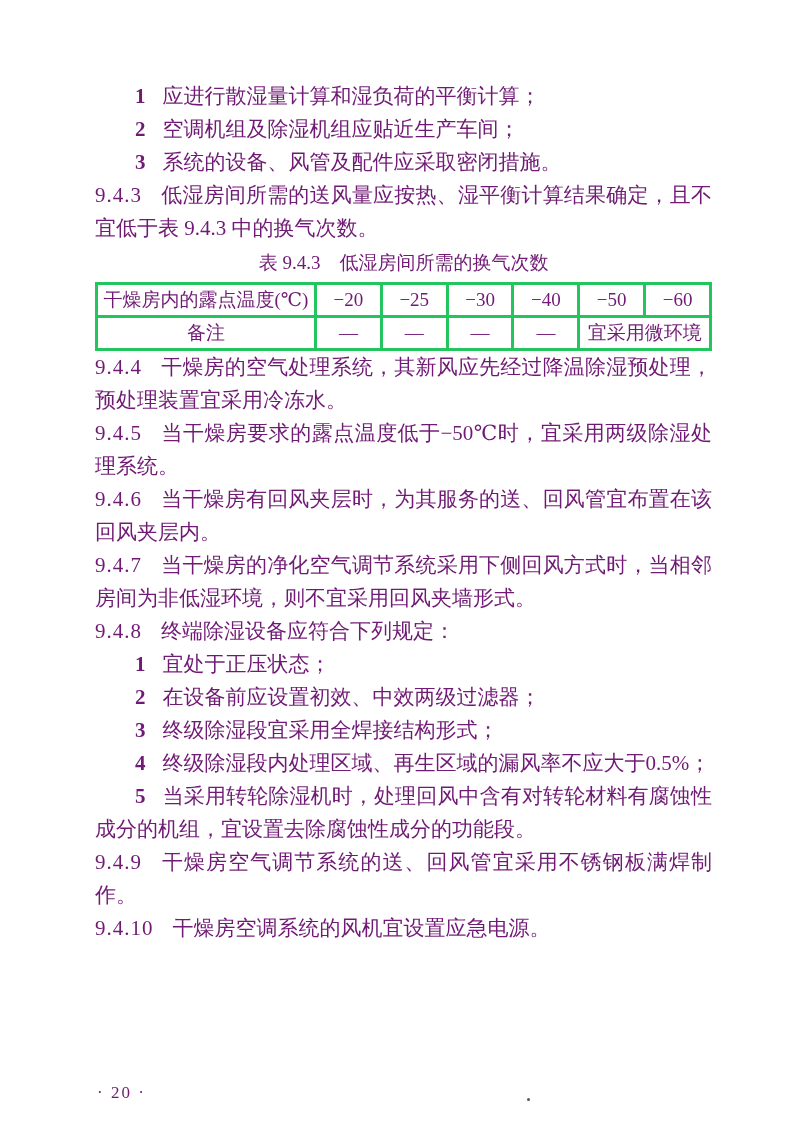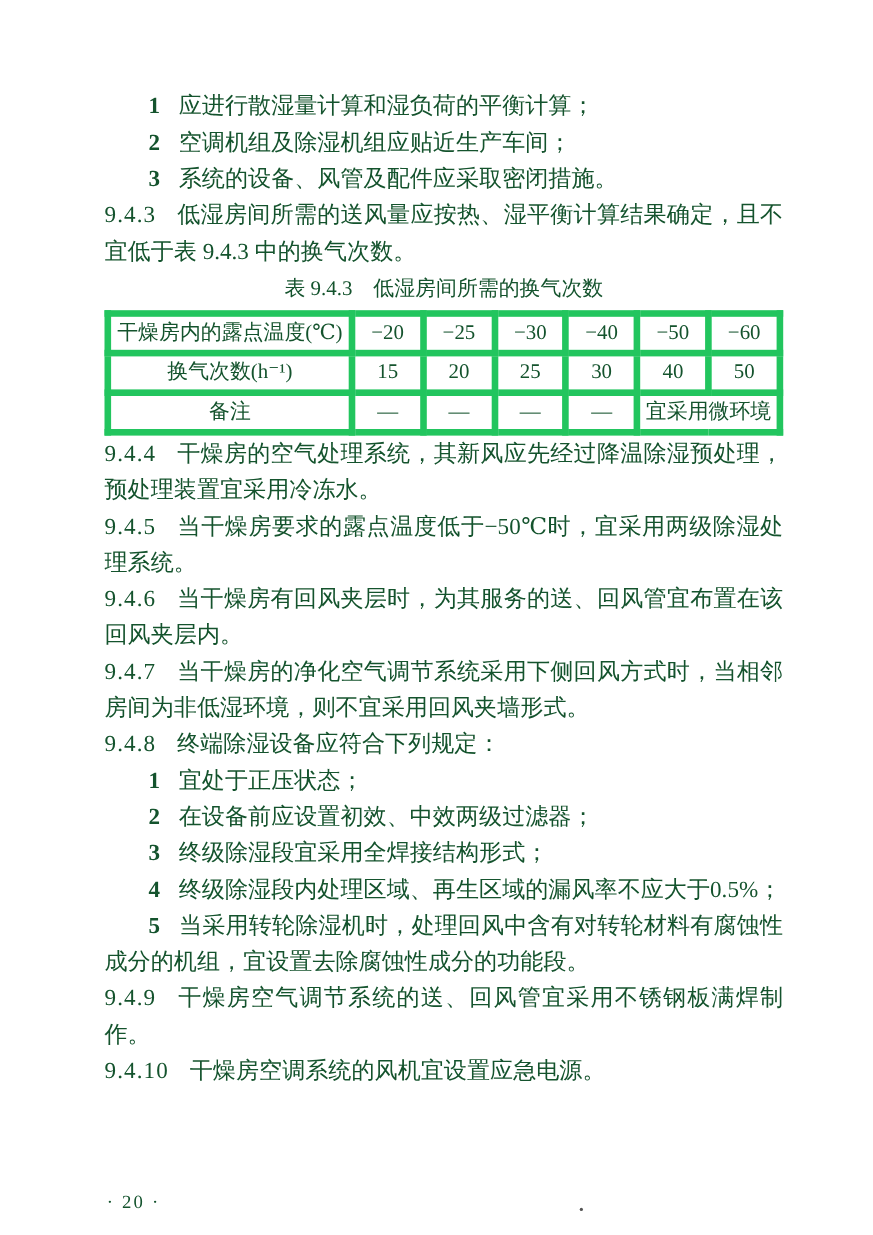--- a/index.html
+++ b/index.html
@@ -4,21 +4,21 @@
 <style>
   html,body{margin:0;padding:0;background:#e8e8e8;}
   .page{
     position:relative;
     width:794px;height:1123px;
     margin:0 auto;
     background:#ffffff;
     box-sizing:border-box;
     padding:80px 82px 0 95px;
     font-family:"Liberation Serif","DejaVu Serif",serif;
-    color:#14532d;
+    color:#701a75;
     font-size:21px;
     line-height:33px;
     overflow:hidden;
   }
   p{margin:0;text-align:justify;}
   
   .item{text-indent:40px;}
   .item .num{font-weight:bold;margin-right:17px;font-family:"Liberation Serif","DejaVu Serif",serif;}
   
   .clause .cnum{font-weight:normal;margin-right:19px;letter-spacing:1px;}
@@ -29,21 +29,21 @@
     line-height:26px;
     margin:5px 0 6px 0;
   }
   table.std{
     border-collapse:collapse;
     width:100%;
     border:2px solid #1d1d1d;
     table-layout:fixed;
   }
   table.std td{
-    border:6px solid #22c55e;
+    border:3px solid #22c55e;
     text-align:center;
     vertical-align:middle;
     font-size:19px;
     height:30px;
     padding:0 2px;
     line-height:22px;
   }
   td.lbl{width:212px;}
   .note{
     font-size:18px;
@@ -87,29 +87,20 @@
         <tr>
       <td class="lbl">干燥房内的露点温度(℃)</td>
       <td>−20</td>
       <td>−25</td>
       <td>−30</td>
       <td>−40</td>
       <td>−50</td>
       <td>−60</td>
     </tr>
     <tr>
-      <td class="lbl">换气次数(h⁻¹)</td>
-      <td>15</td>
-      <td>20</td>
-      <td>25</td>
-      <td>30</td>
-      <td>40</td>
-      <td>50</td>
-    </tr>
-    <tr>
       <td class="lbl">备注</td>
       <td>—</td>
       <td>—</td>
       <td>—</td>
       <td>—</td>
       <td colspan="2">宜采用微环境</td>
     </tr>
   </tbody>
     </table>
 

